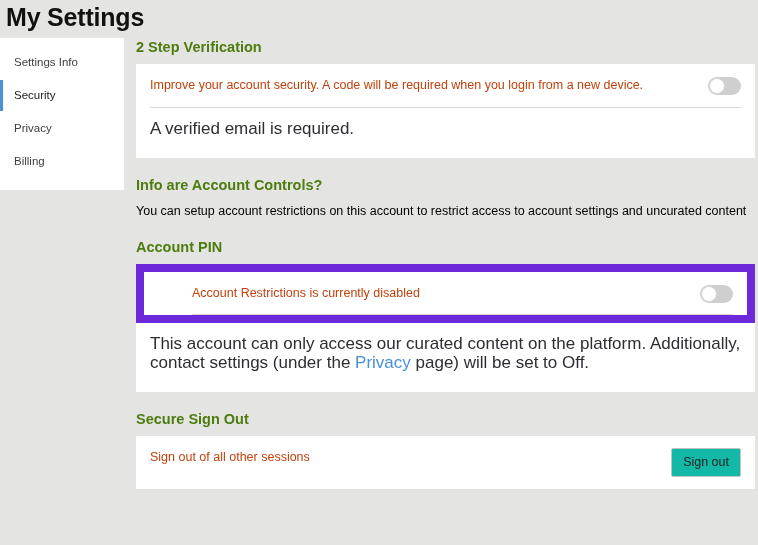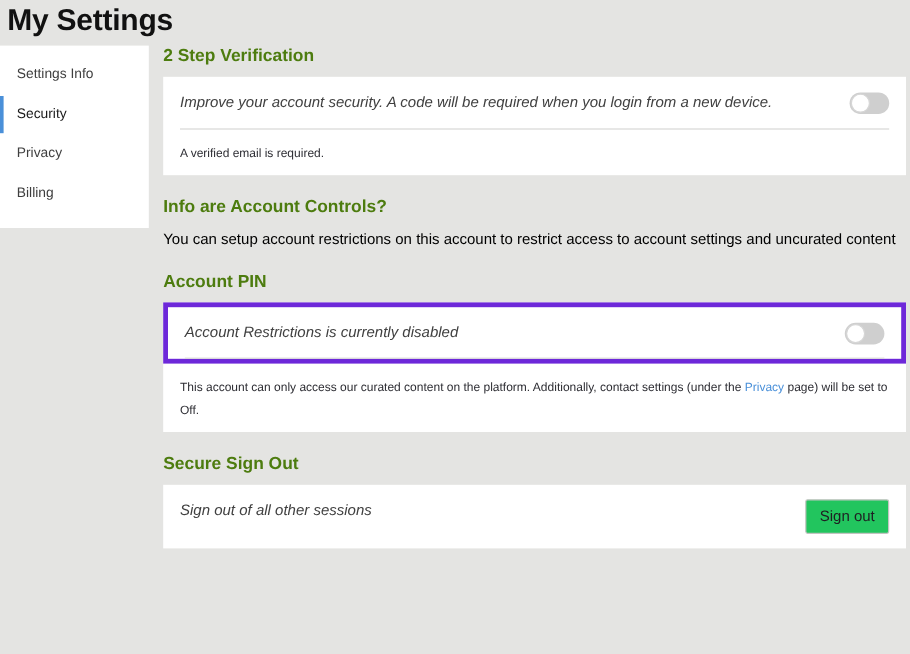--- a/index.html
+++ b/index.html
@@ -97,34 +97,33 @@
   }
   .card-row {
     display: flex;
     align-items: flex-start;
     justify-content: space-between;
     padding: 12px 14px 12px 14px;
     gap: 10px;
   }
   .card-row .row-text {
     font-size: 12.5px;
-    color: #404040;
+    color: #c2410c;
     line-height: 19px;
     flex: 1 1 auto;
     max-width: 560px;
-    font-style: italic;
   }
   .card-divider {
     height: 1px;
     background: #d8d8d6;
     margin: 0 14px;
   }
   .card-note {
-    padding: 11px 14px 8px 14px;
-    font-size: 10px;
+    padding: 11px 14px 20px 14px;
+    font-size: 17px;
     color: #2d2d33;
     line-height: 19px;
   }
   .card-note a,
   .link {
     color: #4a90d9;
     text-decoration: none;
     cursor: pointer;
   }
 
@@ -146,34 +145,35 @@
     width: 16px;
     height: 16px;
     border-radius: 50%;
     background: #ffffff;
     border: 1px solid #d6d6d6;
     box-sizing: border-box;
   }
 
   
   .highlight-wrap {
-    border: 4px solid #6d28d9;
-    box-sizing: border-box;
+    border: 8px solid #6d28d9;
+    box-sizing: border-box;
+    padding-left: 34px;
   }
   .highlight-wrap .card-row {
     padding-bottom: 11px;
   }
 
   
   .btn {
     flex: 0 0 auto;
     font-family: "Liberation Sans", sans-serif;
     font-size: 12.5px;
     color: #1f1f22;
-    background: #22c55e;
+    background: #14b8a6;
     border: 1px solid #c3c3c1;
     border-radius: 2px;
     padding: 6px 11px;
     line-height: 15px;
     cursor: pointer;
   }
 </style>
 </head>
 <body>
 

